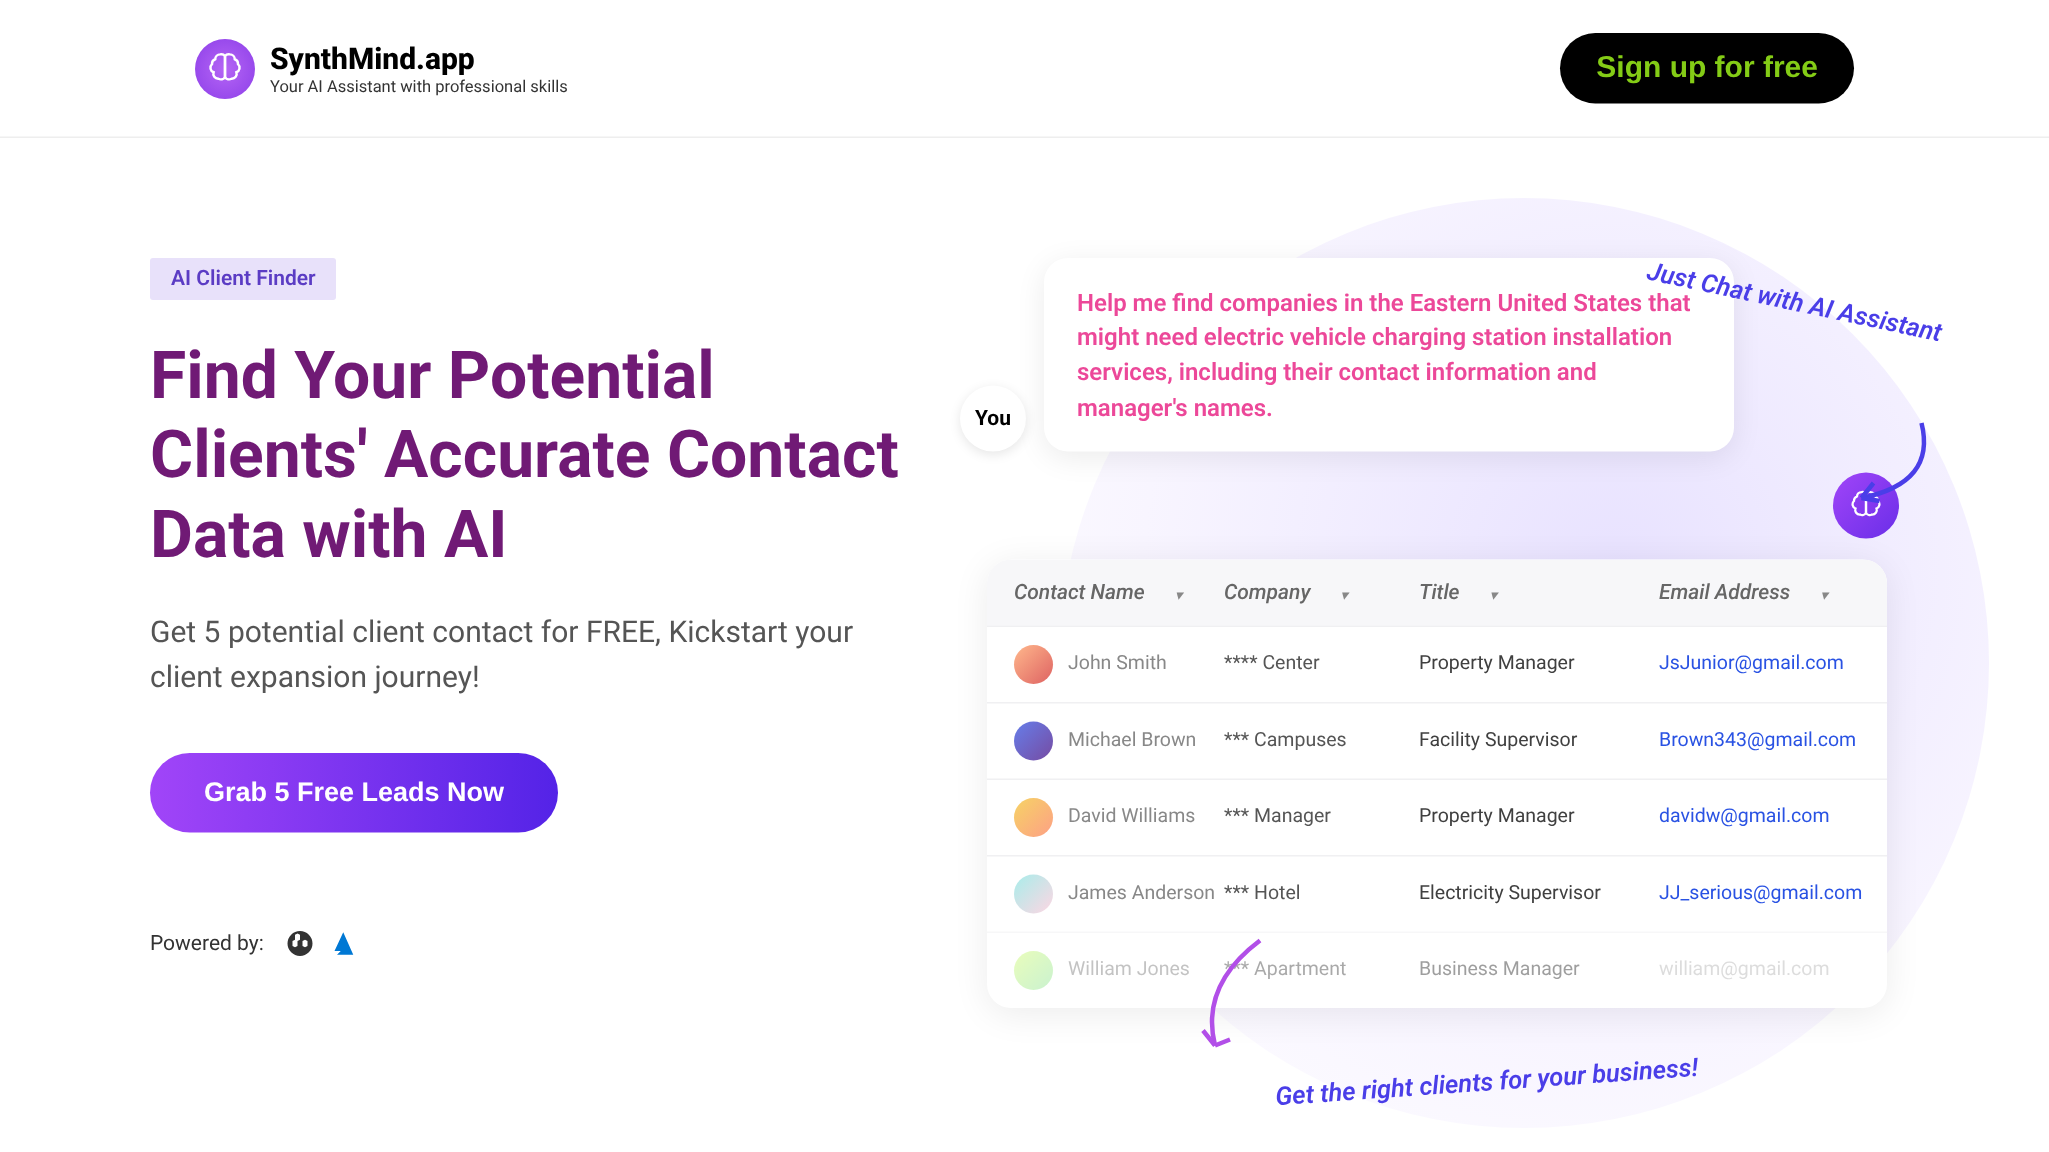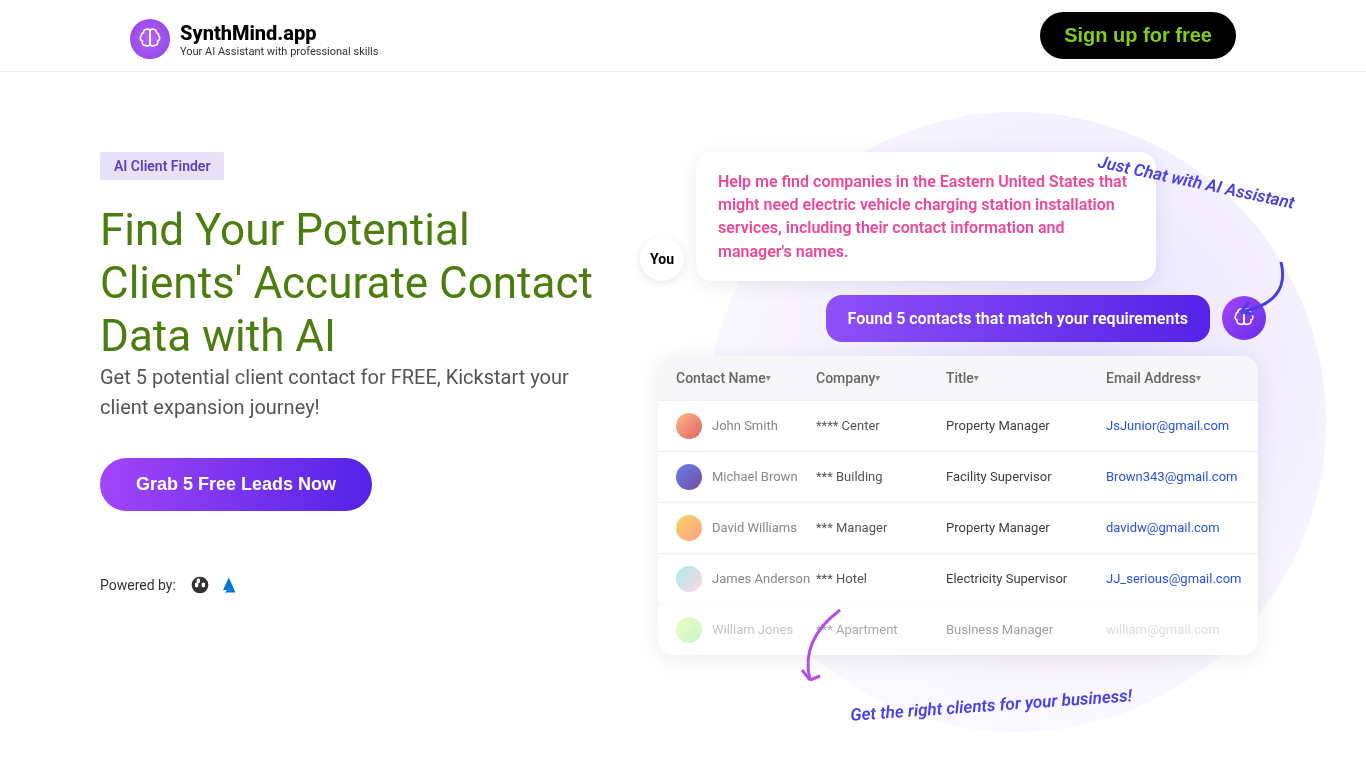--- a/index.html
+++ b/index.html
@@ -1,30 +1,30 @@
 <!DOCTYPE html>
 <html><head>
   <meta charset="utf-8">
   <style>
     * { margin: 0; padding: 0; box-sizing: border-box; }
     body { font-family: -apple-system, BlinkMacSystemFont, 'Segoe UI', Roboto, sans-serif; background: #fff; width: 1366px; height: 768px; overflow: hidden; }
     
-    .header { display: flex; justify-content: space-between; align-items: flex-end; padding: 12px 130px; border-bottom: 1px solid #eee; }
+    .header { display: flex; justify-content: space-between; align-items: center; padding: 22px 130px; border-bottom: 1px solid #eee; }
     .logo-section { display: flex; align-items: center; gap: 10px; }
     .logo-icon { width: 40px; height: 40px; background: radial-gradient(circle, #B565F5, #8C3EE8); border-radius: 50%; display: flex; align-items: center; justify-content: center; }
     .logo-icon svg { width: 26px; height: 26px; }
     .logo-text { display: flex; flex-direction: column; }
     .logo-title { font-size: 20px; font-weight: 800; color: #000; }
     .logo-subtitle { font-size: 11px; color: #333; }
     .signup-btn { background: #000; color: #84cc16; border: none; padding: 12px 24px; border-radius: 999px; font-size: 20px; font-weight: 700; cursor: pointer; }
     
     .main { display: flex; padding: 80px 100px 0; gap: 30px; }
     .left { flex: 0 0 520px; }
     .badge { display: inline-block; background: #E8E1FA; color: #5B3CC4; padding: 6px 14px; border-radius: 2px; font-size: 14px; font-weight: 600; margin-bottom: 24px; }
-    .heading { font-size: 44px; font-weight: 400; color: #4d7c0f; line-height: 1.2; }
+    .heading { font-size: 44px; font-weight: 700; color: #701a75; line-height: 1.2; margin-bottom: 24px; }
     .subtext { font-size: 20px; color: #555; line-height: 1.5; margin-bottom: 36px; }
     .cta-btn { background: linear-gradient(90deg, #A145F8, #5423E7); color: #fff; border: none; padding: 16px 36px; border-radius: 999px; font-size: 18px; font-weight: 700; cursor: pointer; }
     .powered { margin-top: 64px; display: flex; align-items: center; gap: 14px; font-size: 14px; color: #333; }
     .powered-icons { display: flex; gap: 8px; }
     .p-icon { width: 20px; height: 20px; display: flex; align-items: center; justify-content: center; }
     
     .right { flex: 1; position: relative; }
     .bg-circle { position: absolute; top: -40px; right: -60px; width: 620px; height: 620px; background: radial-gradient(circle at 60% 40%, #E8E2FF 0%, #F8F5FF 60%, #fff 100%); border-radius: 50%; z-index: 0; }
     .annotation-top { position: absolute; top: 20px; right: -30px; color: #4A3EE8; font-size: 17px; font-weight: 600; font-style: italic; transform: rotate(12deg); z-index: 2; }
     .annotation-bottom { position: absolute; bottom: -60px; left: 200px; color: #4A3EE8; font-size: 17px; font-weight: 600; font-style: italic; transform: rotate(-4deg); z-index: 2; }
@@ -36,21 +36,21 @@
     .you-avatar { width: 44px; height: 44px; background: #fff; border-radius: 50%; box-shadow: 0 2px 8px rgba(0,0,0,0.1); display: flex; align-items: center; justify-content: center; font-weight: 700; font-size: 14px; flex-shrink: 0; margin-left: -10px; }
     .chat-bubble { background: #fff; border-radius: 16px; padding: 18px 22px; box-shadow: 0 4px 20px rgba(0,0,0,0.08); font-size: 16px; font-weight: 600; color: #ec4899; line-height: 1.45; max-width: 460px; }
     
     .response-row { position: relative; z-index: 1; display: flex; align-items: center; gap: 12px; margin-bottom: 14px; justify-content: flex-end; padding-right: 0; }
     .response-bubble { background: linear-gradient(90deg, #8E4FF9, #5423E7); color: #fff; border-radius: 16px; padding: 14px 22px; font-size: 16px; font-weight: 600; }
     .ai-avatar { width: 44px; height: 44px; background: linear-gradient(135deg, #A145F8, #6A2EE8); border-radius: 50%; display: flex; align-items: center; justify-content: center; flex-shrink: 0; }
     .ai-avatar svg { width: 24px; height: 24px; }
     
     .table-card { position: relative; z-index: 1; background: #fff; border-radius: 16px; box-shadow: 0 4px 24px rgba(0,0,0,0.08); overflow: hidden; width: 600px; margin-left: 8px; }
     .table-header { display: flex; background: #F7F7F9; padding: 14px 18px; font-size: 14px; color: #666; font-weight: 500; }
-    .th { display: flex; align-items: center; gap: 0; }
+    .th { display: flex; align-items: flex-end; gap: 20px; font-style: italic; }
     .col1 { flex: 0 0 140px; }
     .col2 { flex: 0 0 130px; }
     .col3 { flex: 0 0 160px; }
     .col4 { flex: 1; }
     .table-row { display: flex; align-items: center; padding: 12px 18px; border-top: 1px solid #F0F0F2; font-size: 13px; }
     .table-row.fade { opacity: 0.5; }
     .contact-cell { display: flex; align-items: center; gap: 10px; flex: 0 0 140px; }
     .avatar { width: 26px; height: 26px; border-radius: 50%; background: linear-gradient(135deg, #FFB88C, #DE6262); flex-shrink: 0; }
     .avatar.a2 { background: linear-gradient(135deg, #667eea, #764ba2); }
     .avatar.a3 { background: linear-gradient(135deg, #f6d365, #fda085); }
@@ -112,21 +112,20 @@
         <path d="M60 10 Q 70 50 20 60" stroke="#4A3EE8" stroke-width="3" fill="none"></path>
         <path d="M20 60 l8 -10 M20 60 l12 2" stroke="#4A3EE8" stroke-width="3" fill="none"></path>
       </svg>
 
     <div class="chat-row">
       <div class="you-avatar">You</div>
       <div class="chat-bubble">Help me find companies in the Eastern United States that might need electric vehicle charging station installation services, including their contact information and manager's names.</div>
     </div>
 
     <div class="response-row">
-      <div class="response-bubble">Found 5 contacts that match your requirements</div>
       <div class="ai-avatar">
         <svg viewBox="0 0 24 24" fill="none" stroke="#fff" stroke-width="1.5">
             <path d="M9 3a3 3 0 0 0-3 3 3 3 0 0 0-2 3 3 3 0 0 0 1 5 3 3 0 0 0 3 4 3 3 0 0 0 4-1V4a3 3 0 0 0-3-1z"></path>
             <path d="M15 3a3 3 0 0 1 3 3 3 3 0 0 1 2 3 3 3 0 0 1-1 5 3 3 0 0 1-3 4 3 3 0 0 1-4-1V4a3 3 0 0 1 3-1z"></path>
           </svg>
       </div>
     </div>
 
     <div class="table-card">
       <div class="table-header">
@@ -154,21 +153,21 @@
           </div>
           <div class="company">**** Center</div>
           <div class="title-cell">Property Manager</div>
           <div class="email">JsJunior@gmail.com</div>
         </div>
       <div class="table-row">
           <div class="contact-cell">
             <div class="avatar a2"></div>
             <span class="name">Michael Brown</span>
           </div>
-          <div class="company">*** Building</div>
+          <div class="company">*** Campuses</div>
           <div class="title-cell">Facility Supervisor</div>
           <div class="email">Brown343@gmail.com</div>
         </div>
       <div class="table-row">
           <div class="contact-cell">
             <div class="avatar a3"></div>
             <span class="name">David Williams</span>
           </div>
           <div class="company">*** Manager</div>
           <div class="title-cell">Property Manager</div>

